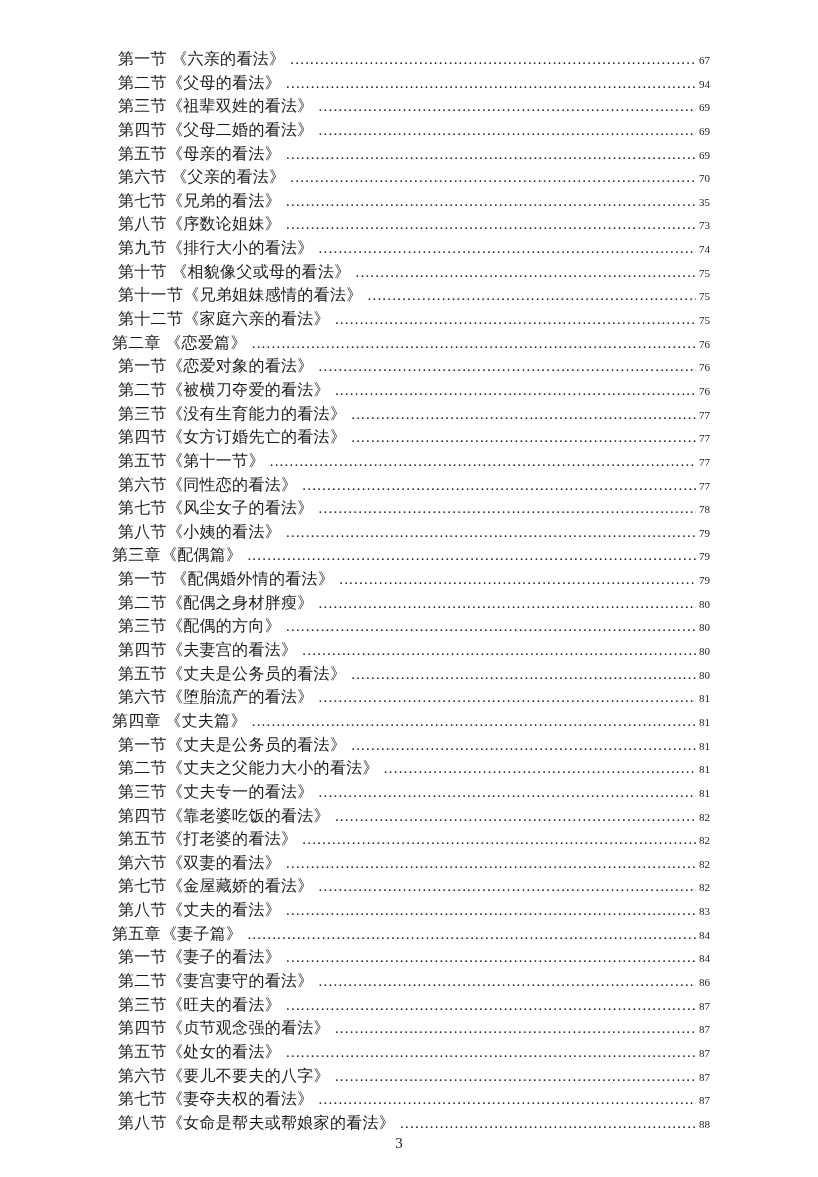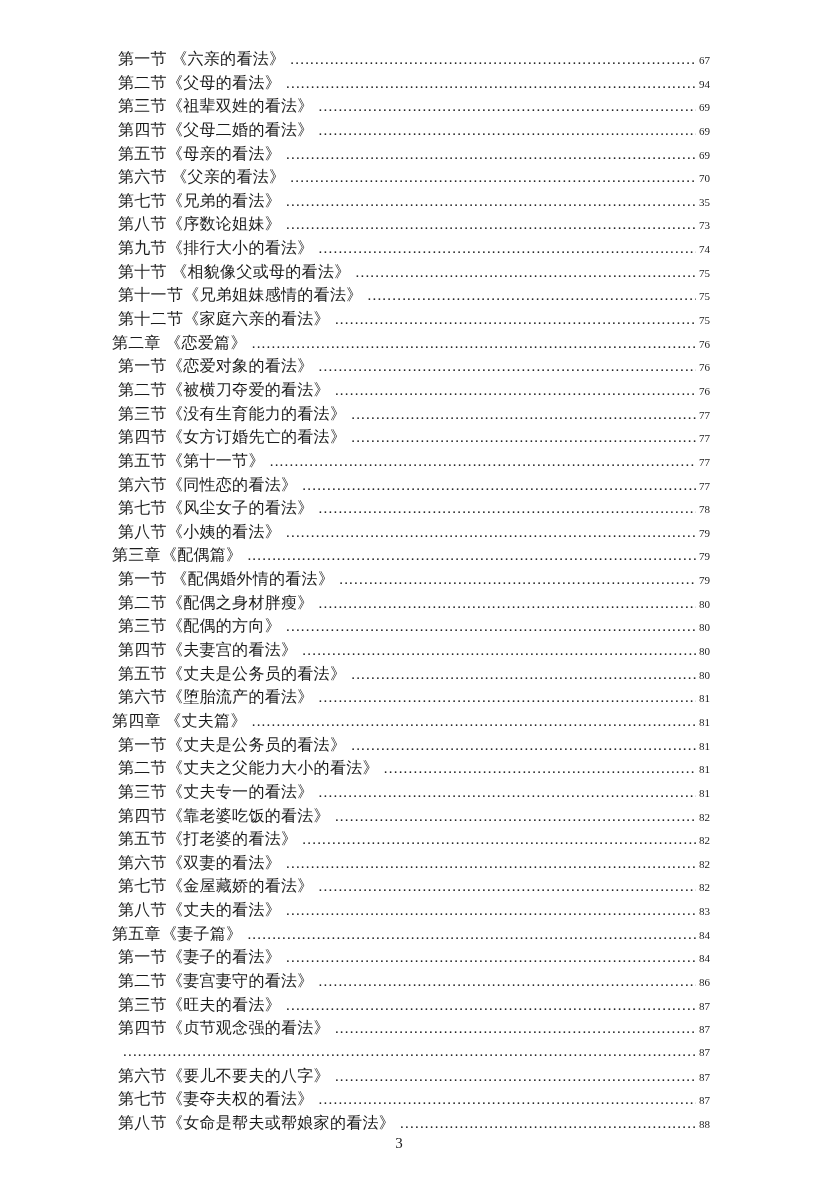--- a/index.html
+++ b/index.html
@@ -280,20 +280,21 @@
       <span class="toc-label">第三节《旺夫的看法》</span>
       <span class="toc-leader" aria-hidden="true">............................................................................................................................................................................................................................</span>
       <span class="toc-page">87</span>
     </div>
       <div class="toc-row section">
       <span class="toc-label">第四节《贞节观念强的看法》</span>
       <span class="toc-leader" aria-hidden="true">............................................................................................................................................................................................................................</span>
       <span class="toc-page">87</span>
     </div>
       <div class="toc-row section">
+      <span class="toc-label">第五节《处女的看法》</span>
       <span class="toc-leader" aria-hidden="true">............................................................................................................................................................................................................................</span>
       <span class="toc-page">87</span>
     </div>
       <div class="toc-row section">
       <span class="toc-label">第六节《要儿不要夫的八字》</span>
       <span class="toc-leader" aria-hidden="true">............................................................................................................................................................................................................................</span>
       <span class="toc-page">87</span>
     </div>
       <div class="toc-row section">
       <span class="toc-label">第七节《妻夺夫权的看法》</span>

